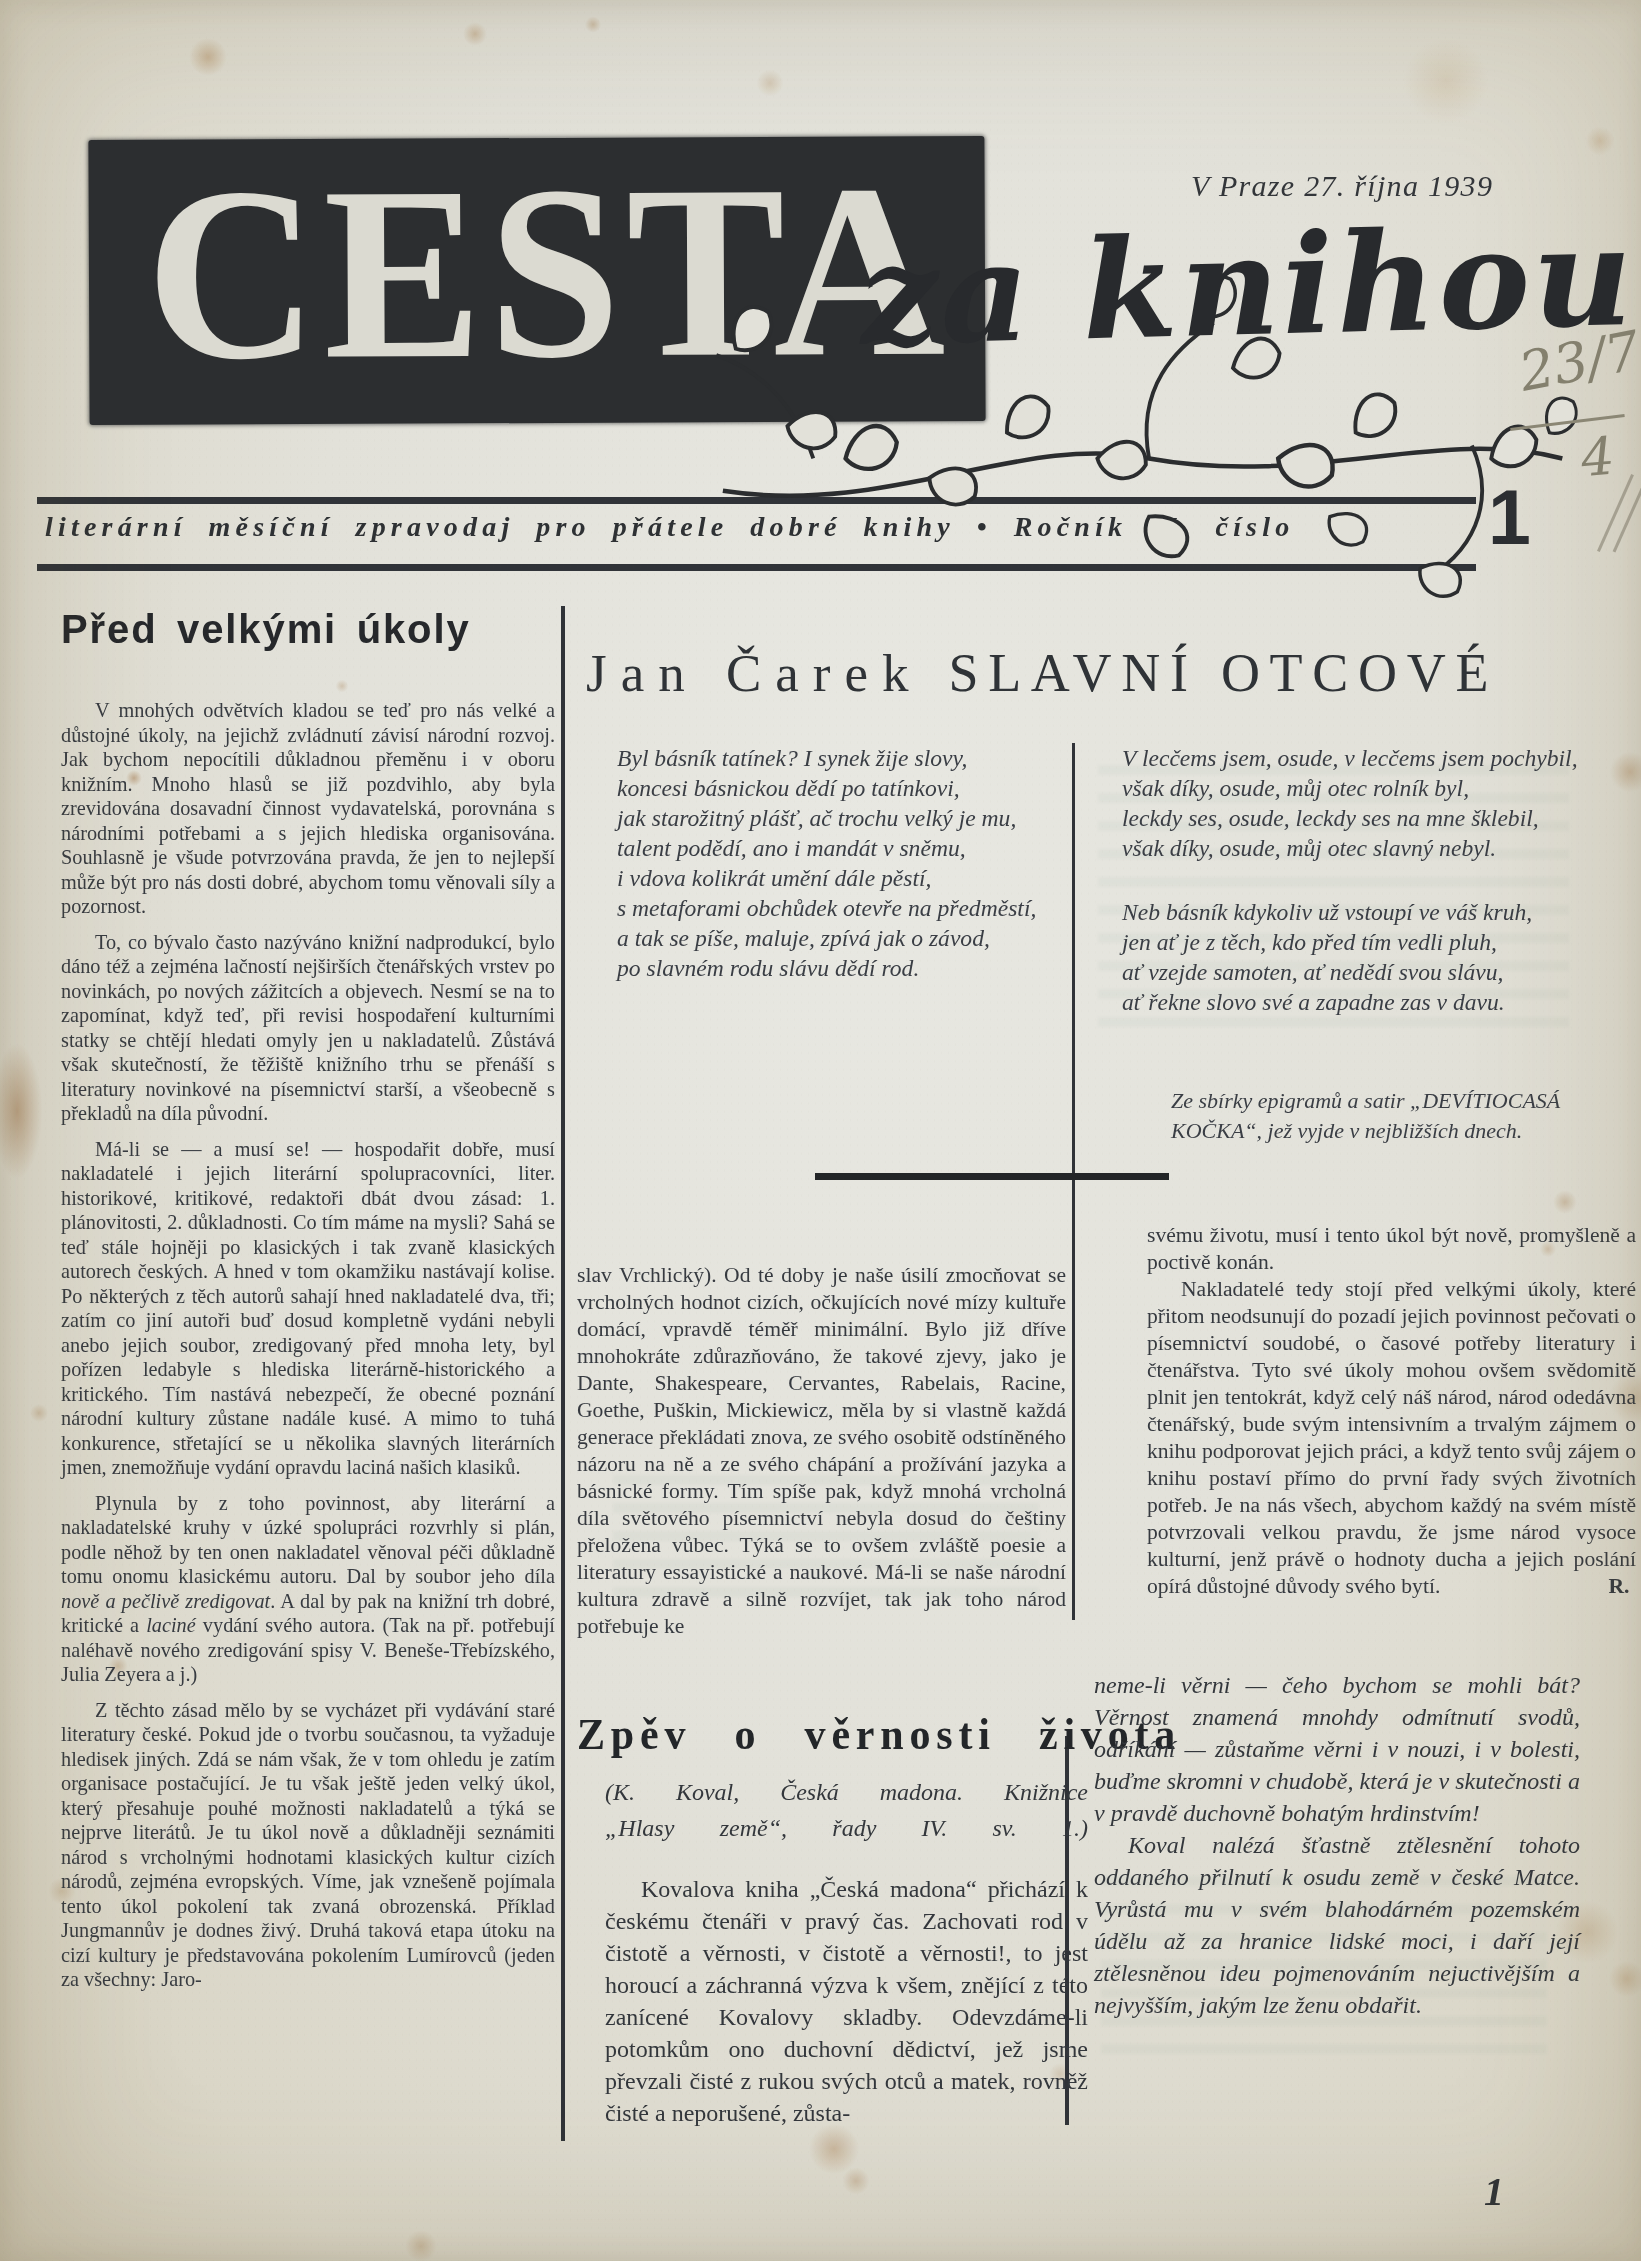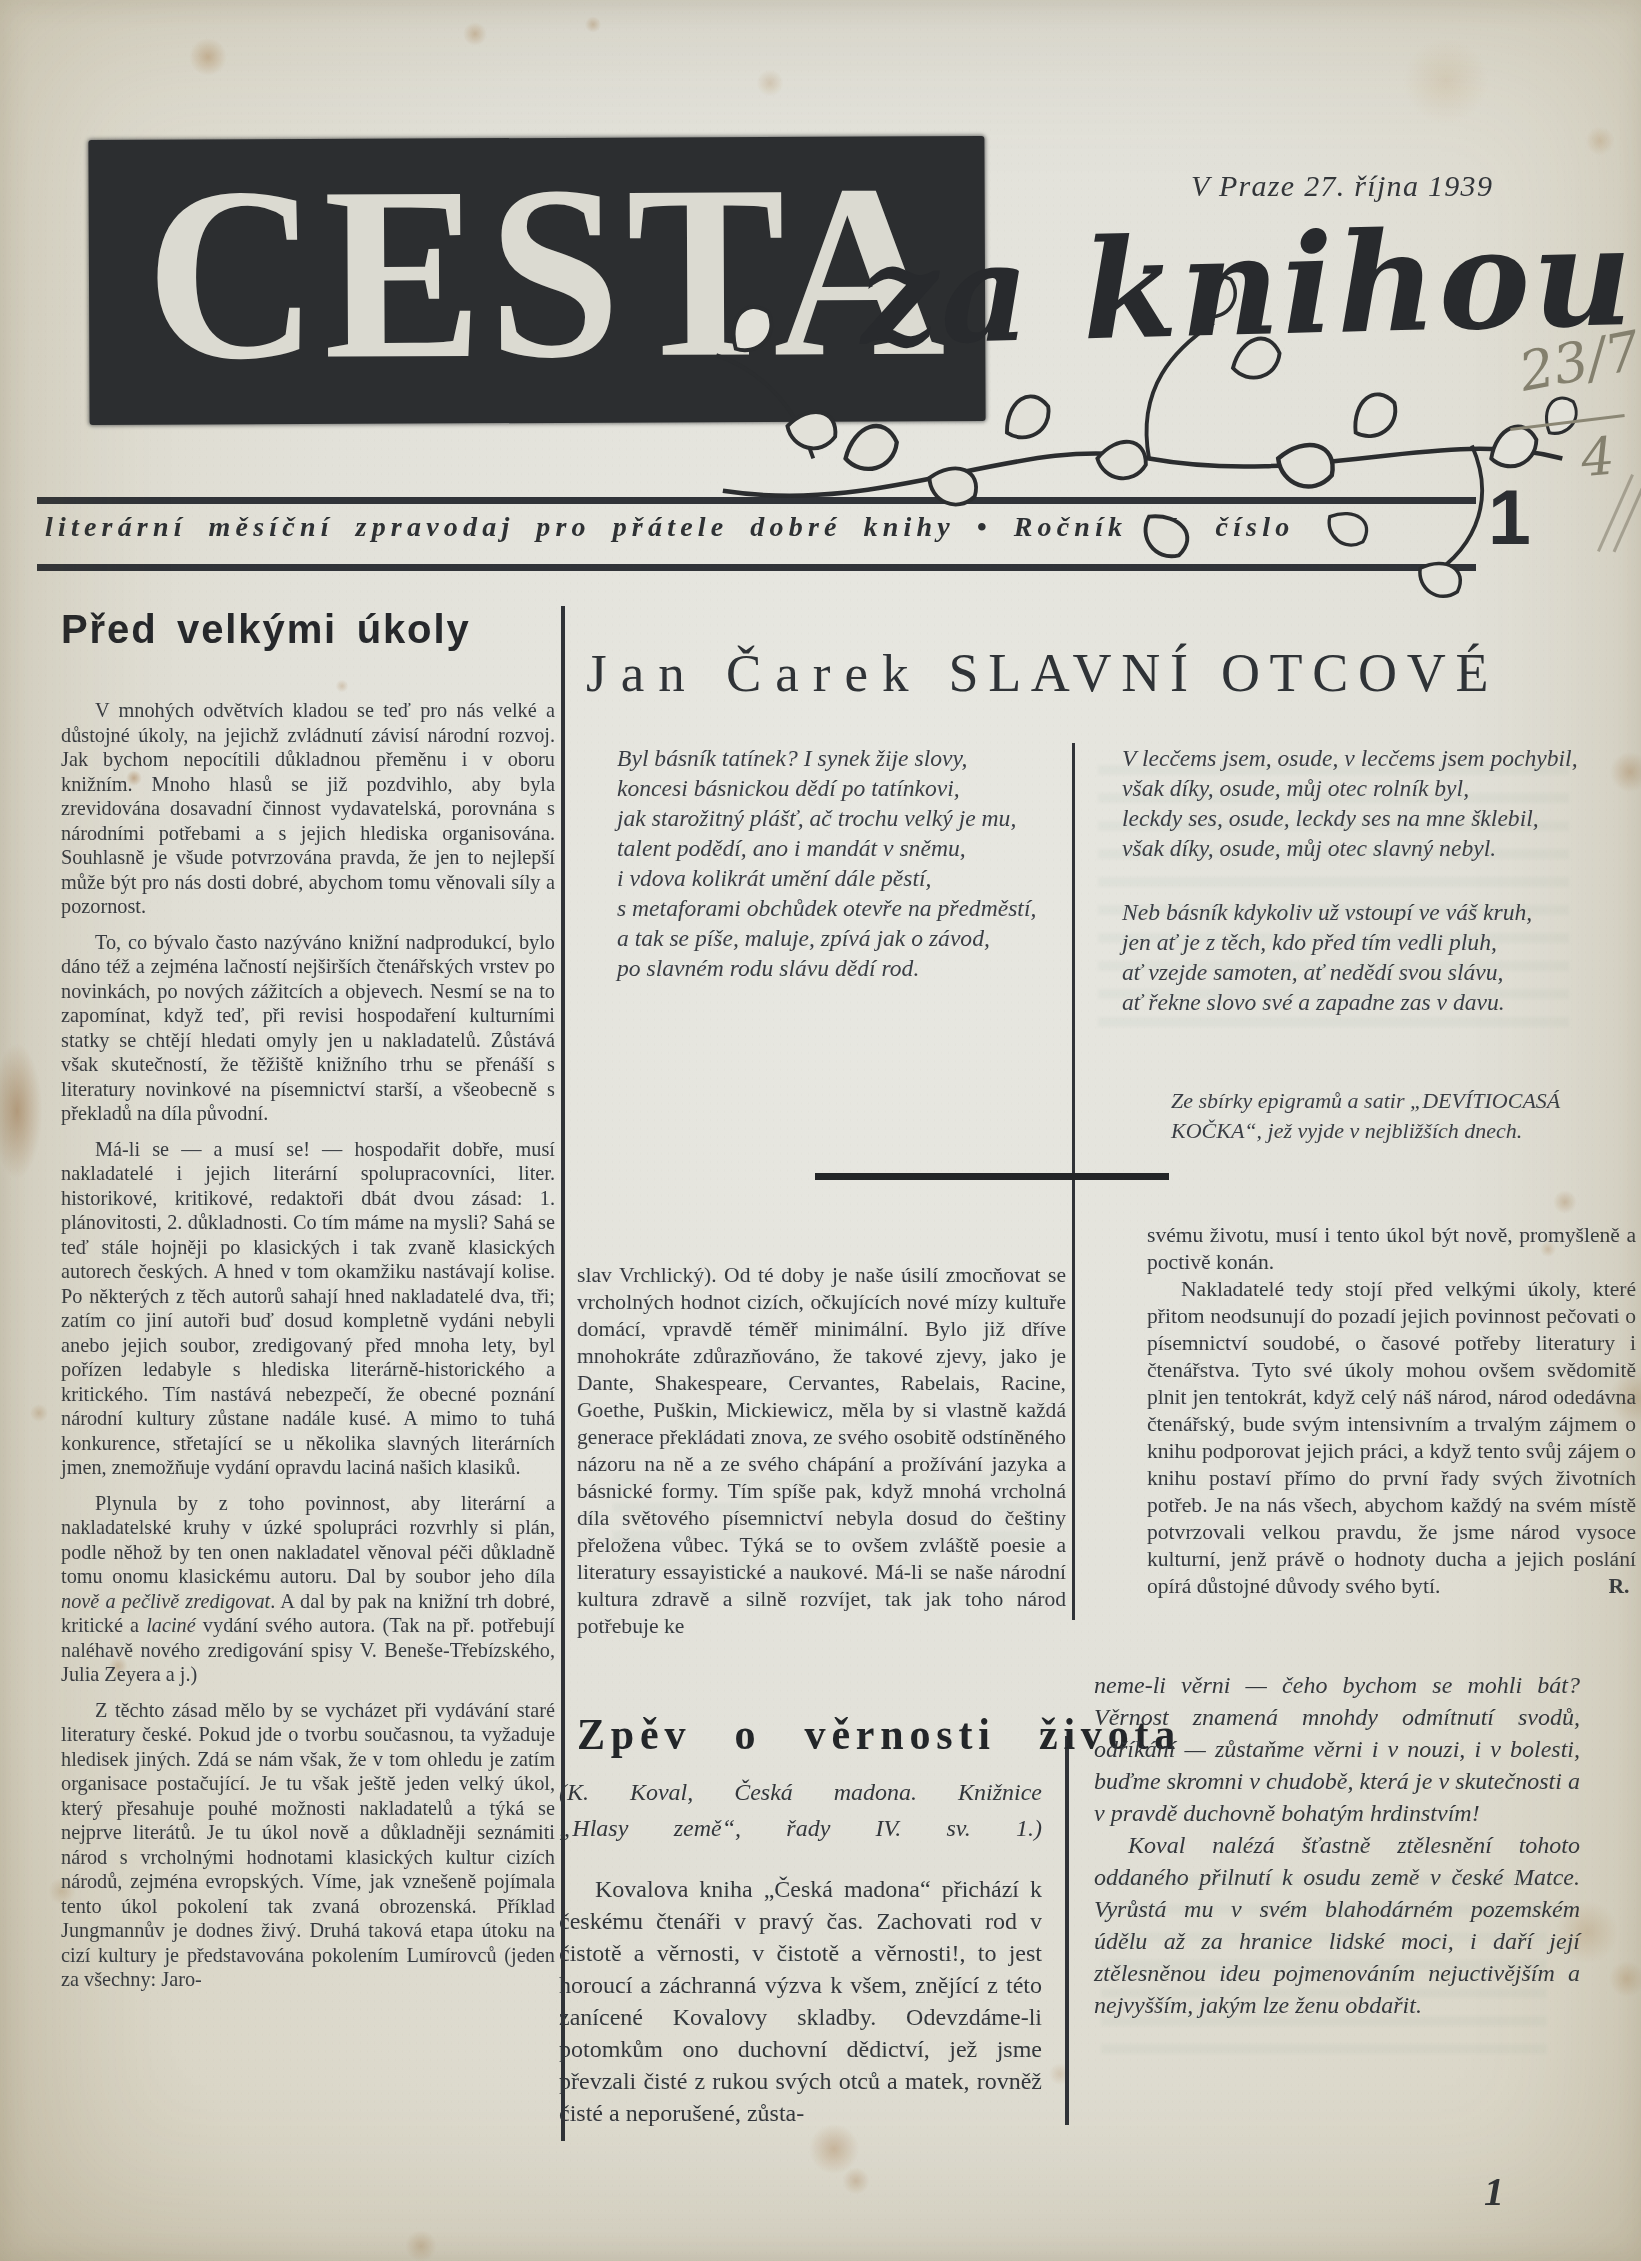--- a/index.html
+++ b/index.html
@@ -110,21 +110,21 @@
   .cont-left p,.cont-right .paras p{font-size:21.6px;line-height:27px;color:#363a40;}
   .cont-left p{margin:0;text-align:justify;}
   .cont-right .paras p{margin:0;}
   .signature{text-align:right;margin-top:-27px;padding-right:6.5px;
     font-size:21.6px;line-height:27px;font-weight:700;color:#363a40;}
 
   
   .review-title{position:absolute;left:577px;top:1676px;width:1011px;white-space:nowrap;
     font-weight:700;font-size:42px;letter-spacing:5.8px;word-spacing:27px;color:#232629;
     transform:scaleY(1.03);}
-  .review-left{position:absolute;left:559px;top:1774px;width:483px;}
+  .review-left{position:absolute;left:605px;top:1774px;width:483px;}
   .review-right{position:absolute;left:1094px;top:1669px;width:486px;font-style:italic;}
   .review-left .paras p,.review-right .paras p{font-size:24px;line-height:32px;color:#33373c;margin:0;}
   .review-left .paras p{text-indent:36px;}
   .cite{font-style:italic;font-size:24px;line-height:36px;color:#33373c;margin-bottom:27px;}
   .cite div{text-align:justify;text-align-last:justify;}
 
   .page-number{position:absolute;left:1484px;top:2168px;font-style:italic;font-weight:700;
     font-size:40px;color:#2e3236;}
 
   [data-interactable="false"]{cursor:default;}

